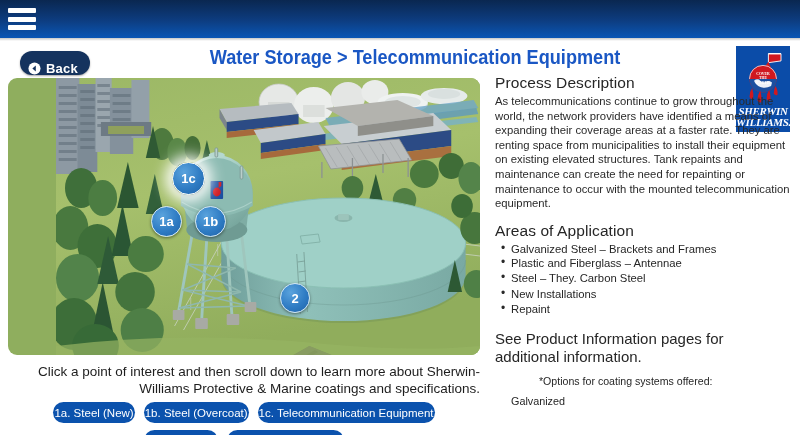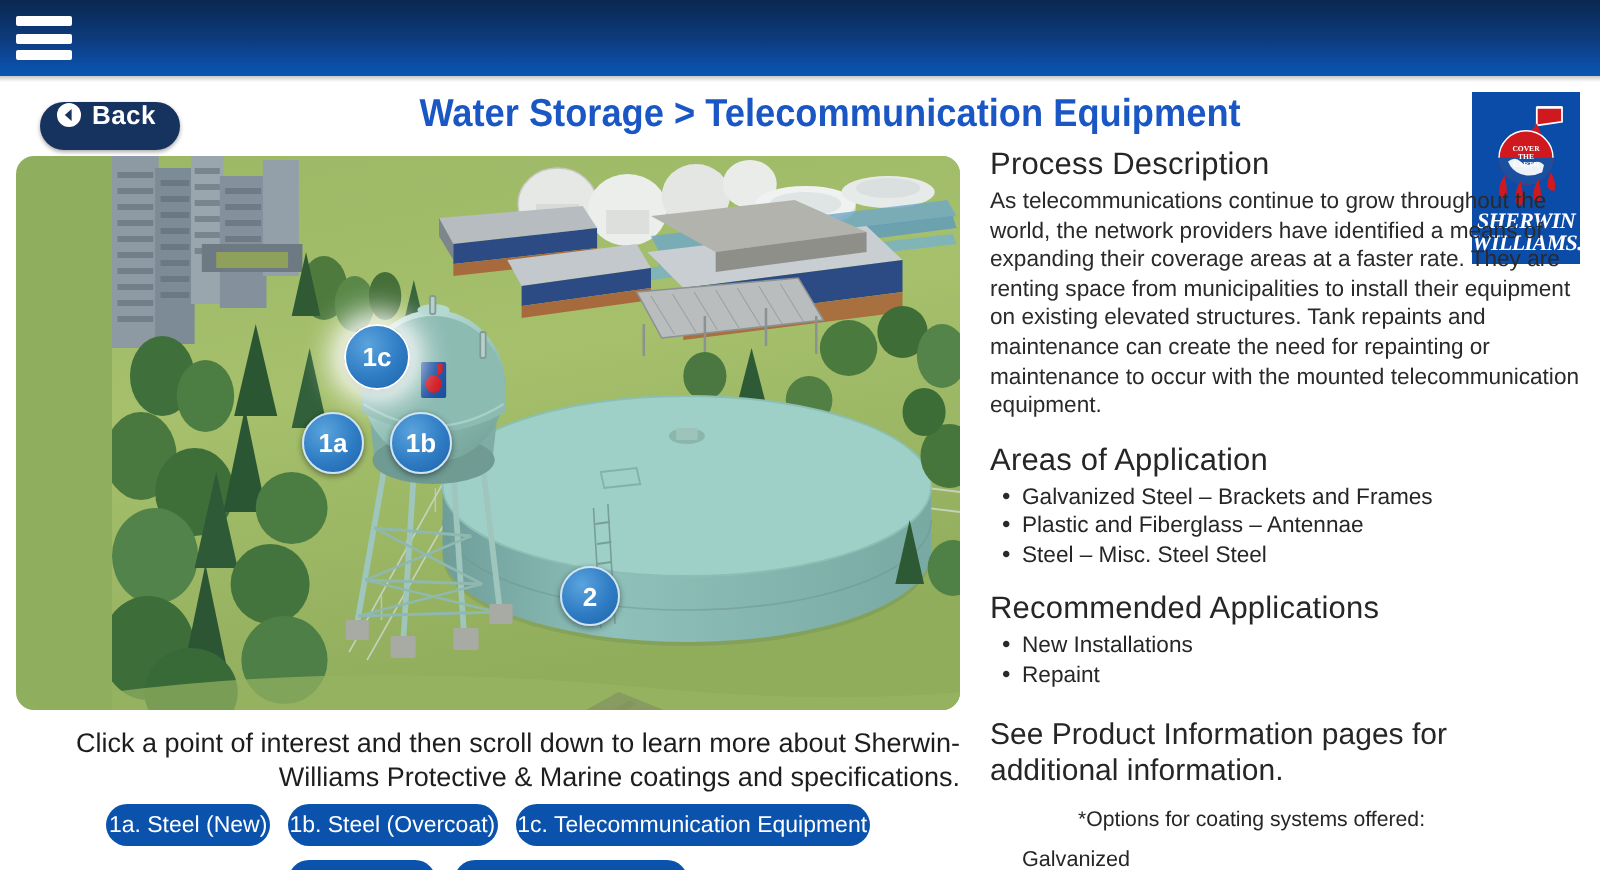--- a/index.html
+++ b/index.html
@@ -31,21 +31,21 @@
     position: absolute; left:0; top: 38px; width: 800px; height: 3px;
     background: linear-gradient(to bottom, rgba(0,0,0,0.22), rgba(0,0,0,0));
   }
 
   
   .back-btn {
     position: absolute; left: 20px; top: 51px;
     height: 24px; padding: 0 12px 0 8px;
     background: #15335e;
     border-radius: 12px;
-    display: flex; align-items: flex-start; gap: 5px;
+    display: flex; align-items: flex-end; gap: 5px;
     color: #ffffff;
     box-shadow: 0 1px 2px rgba(0,0,0,0.35);
     cursor: pointer;
   }
   .back-btn .lbl {
     font-size: 13px; font-weight: bold; letter-spacing: .2px;
     line-height: 1;
   }
   .back-circle { width: 13px; height: 13px; display:block; }
 
@@ -539,24 +539,23 @@
 </div>
 
 <div class="rightcol">
   <div class="rc-h">Process Description</div>
   <div class="rc-p wide">As telecommunications continue to grow throughout the world, the network providers have identified a means of expanding their coverage areas at a faster rate. They are renting space from municipalities to install their equipment on existing elevated structures. Tank repaints and maintenance can create the need for repainting or maintenance to occur with the mounted telecommunication equipment.</div>
 
   <div class="rc-h rc-h2">Areas of Application</div>
   <ul class="rc-ul">
     <li>Galvanized Steel – Brackets and Frames</li>
     <li>Plastic and Fiberglass – Antennae</li>
-    <li>Steel – Misc. Steel Steel</li>
+    <li>Steel – They. Carbon Steel</li>
   </ul>
 
-  <div class="rc-h rc-h2">Recommended Applications</div>
   <ul class="rc-ul">
     <li>New Installations</li>
     <li>Repaint</li>
   </ul>
 
   <div class="rc-big">See Product Information pages for additional information.</div>
   <div class="rc-note">*Options for coating systems offered:</div>
   <div class="rc-sub">Galvanized</div>
 </div>
 

